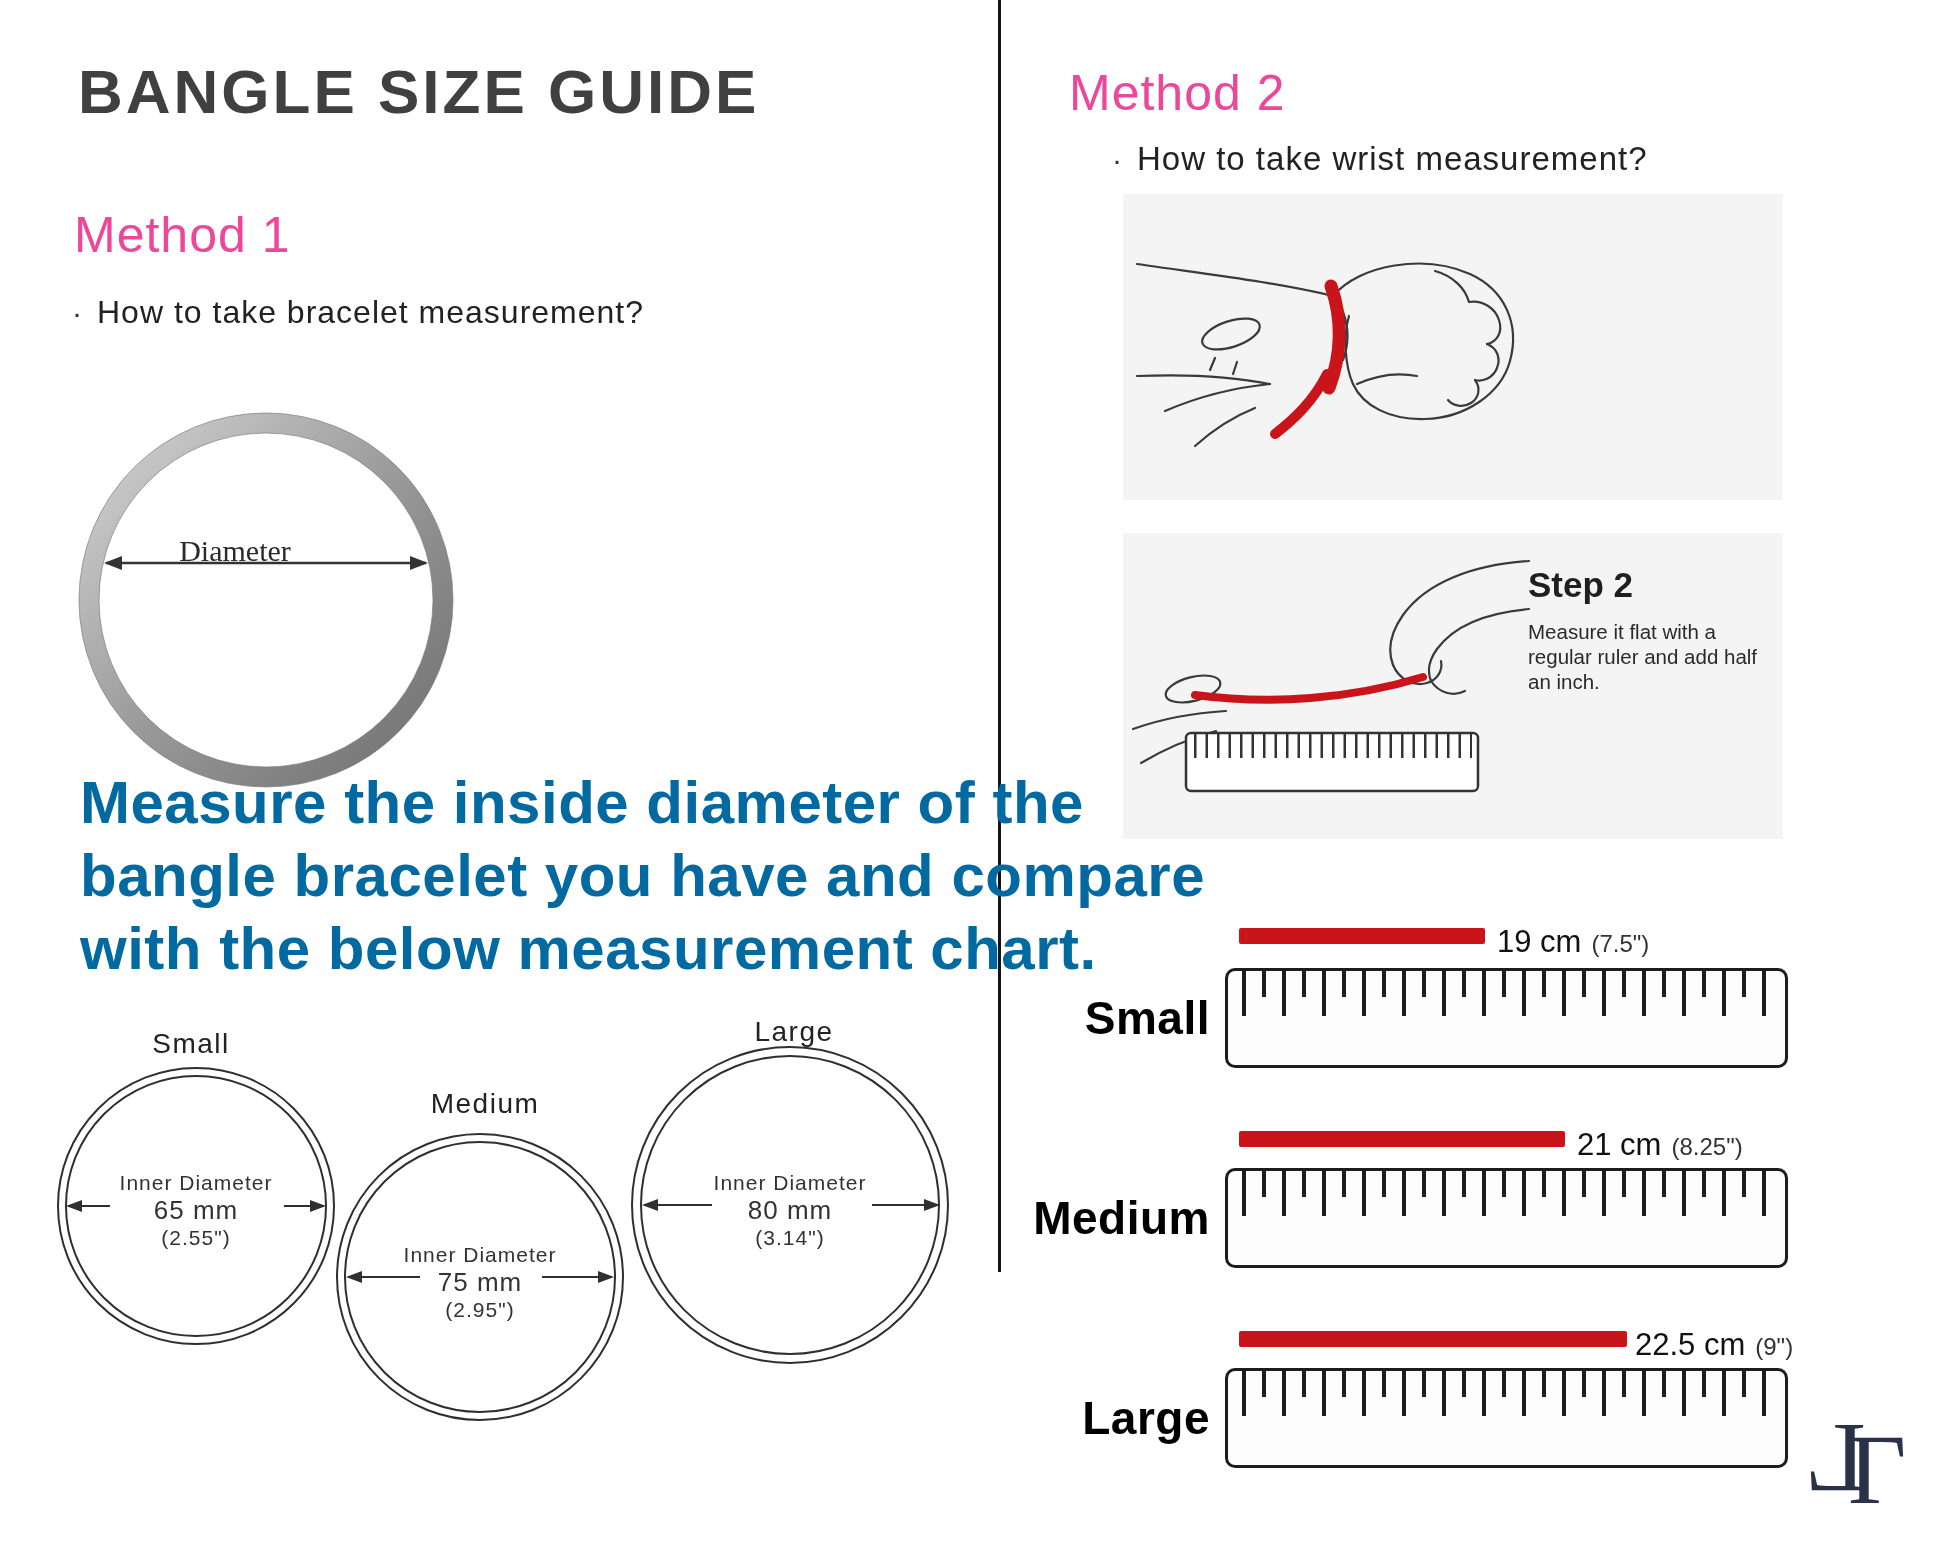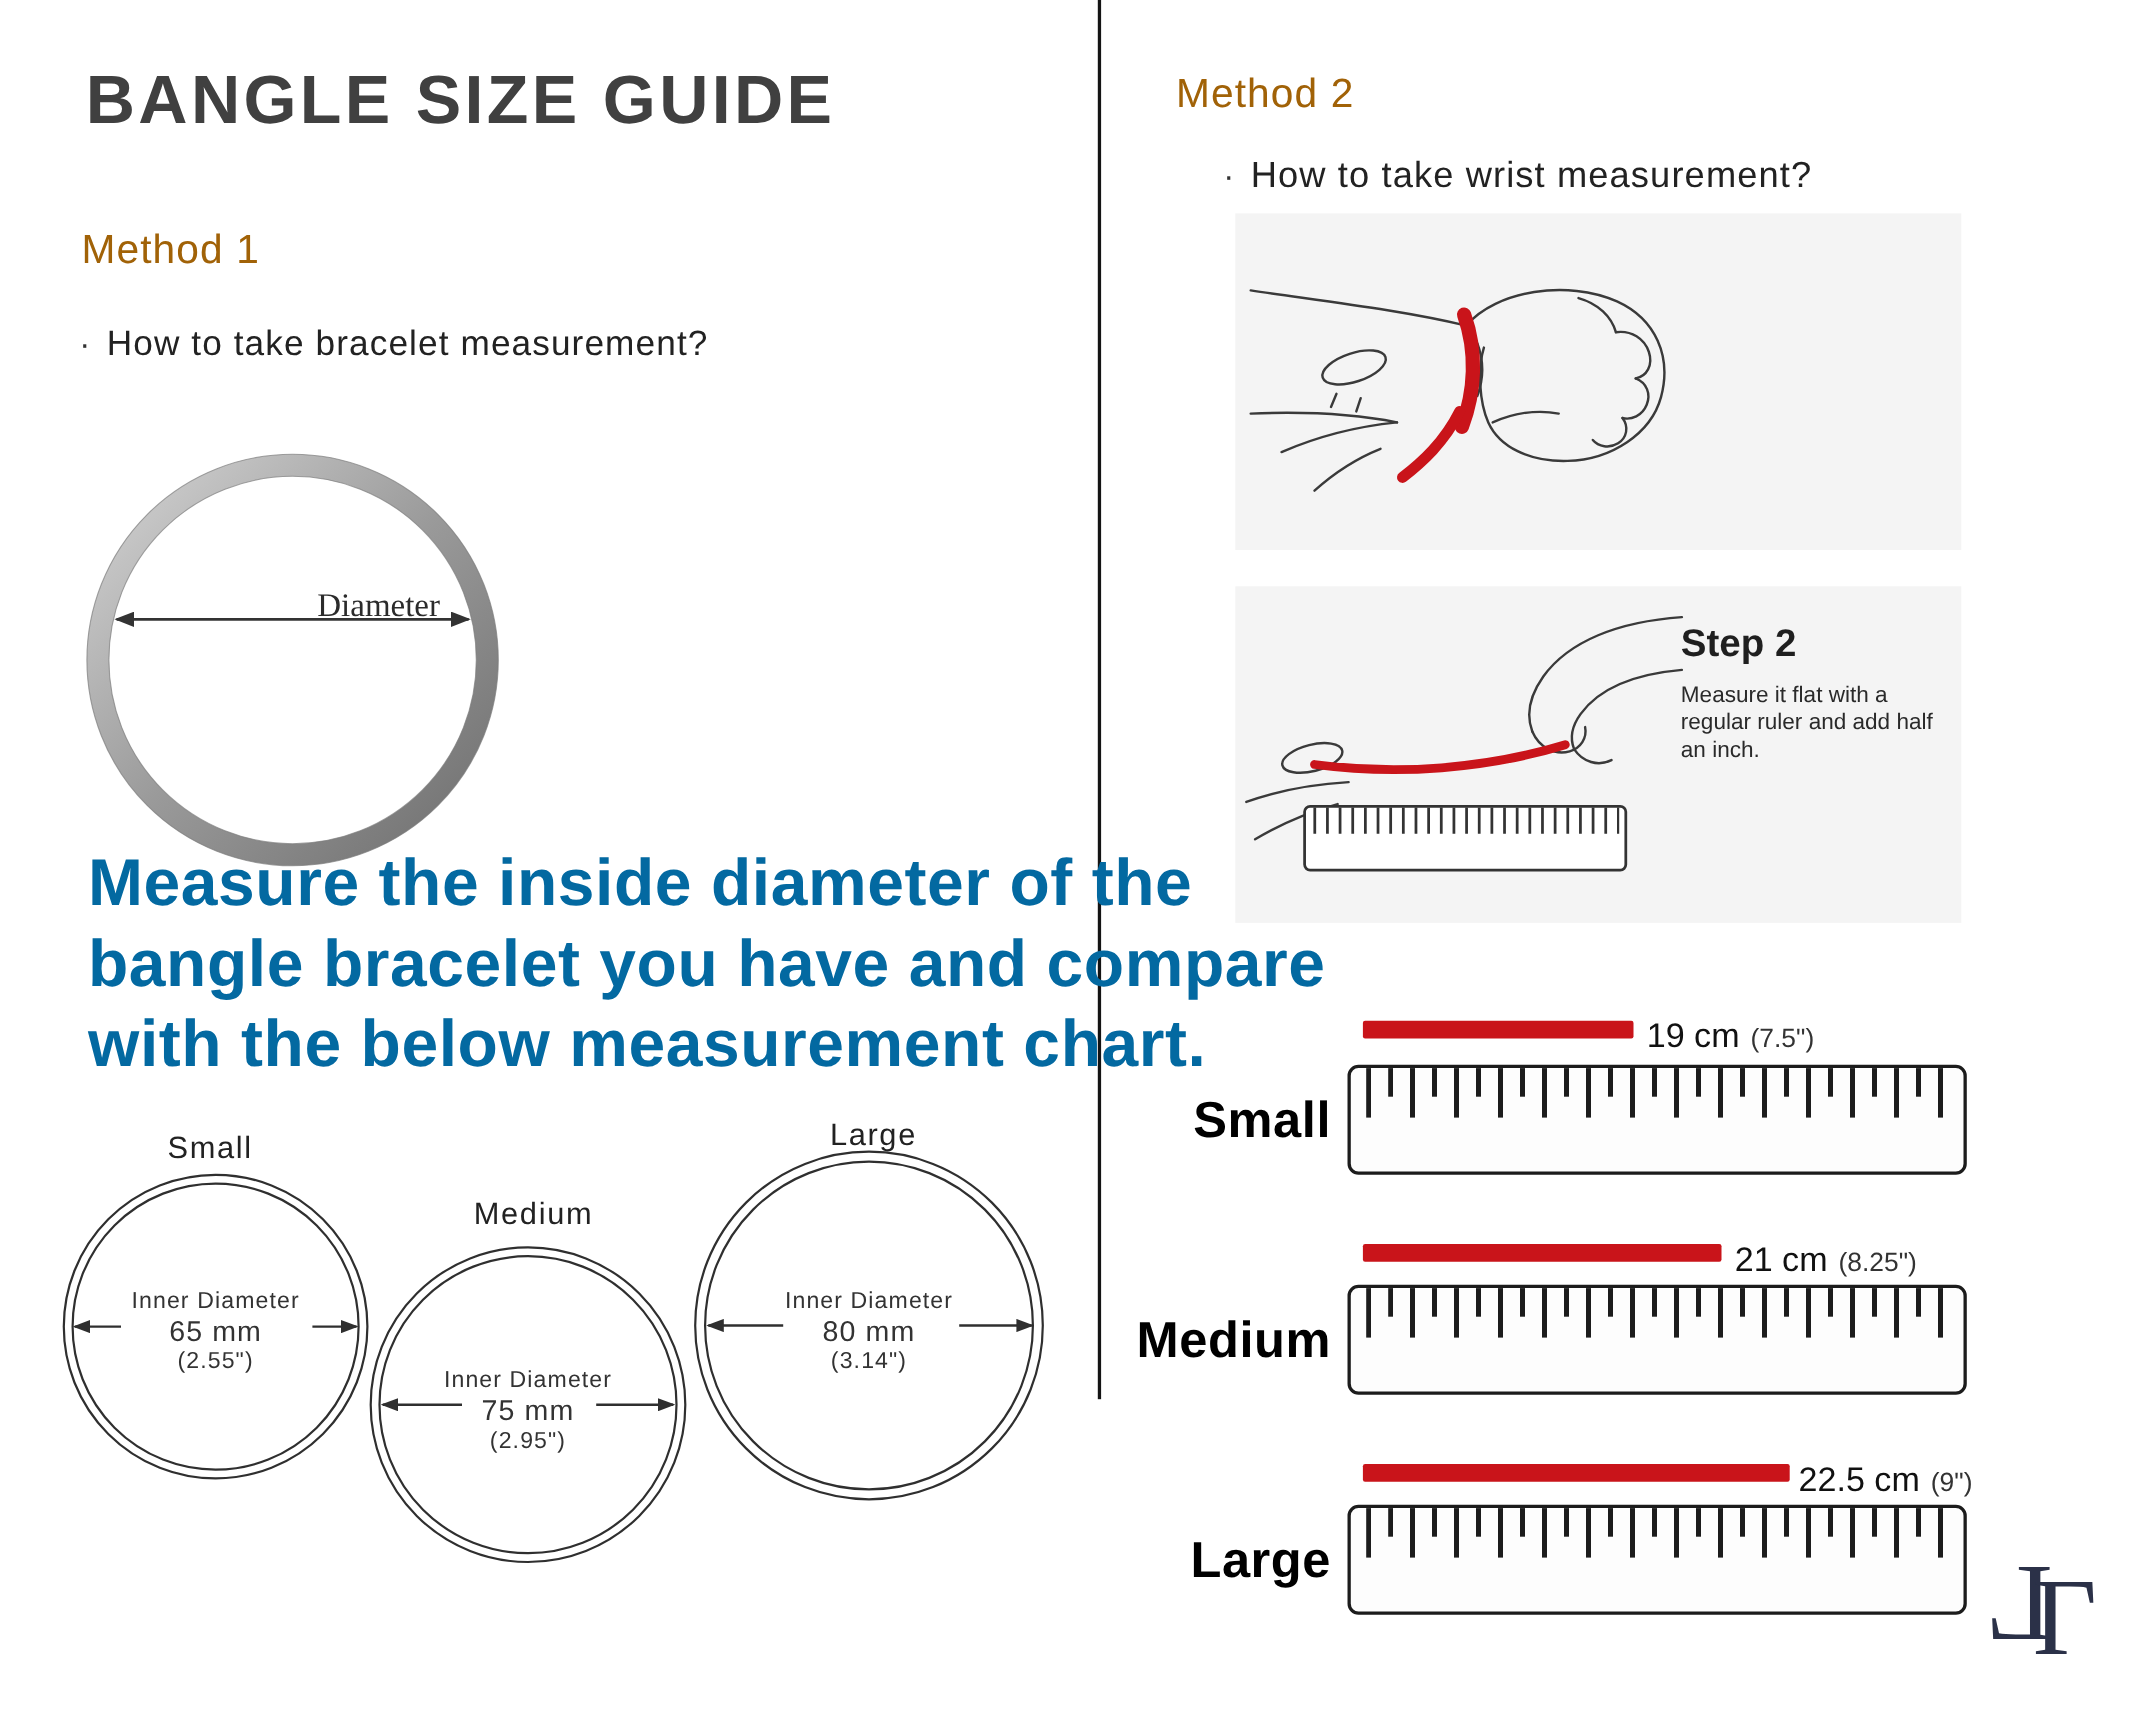--- a/index.html
+++ b/index.html
@@ -2,35 +2,35 @@
 <html><head>
 <meta charset="utf-8">
 <style>
   html,body{margin:0;padding:0;background:#fff;}
   .canvas{position:relative;width:1946px;height:1557px;background:#ffffff;overflow:hidden;
           font-family:"Liberation Sans",sans-serif;color:#1a1a1a;}
   .abs{position:absolute;}
 
   
   .page-title{left:78px;top:56px;font-size:62px;font-weight:800;letter-spacing:3px;color:#404040;}
-  .method-heading{font-size:37px;font-weight:400;letter-spacing:1px;color:#a16207;}
+  .method-heading{font-size:50px;font-weight:400;letter-spacing:1px;color:#ec4899;}
   .m1-heading{left:74px;top:206px;}
   .m2-heading{left:1069px;top:64px;}
   .bullet-line{display:flex;align-items:baseline;font-size:32px;color:#222;letter-spacing:1px;}
   .m1-bullet{left:72px;top:294px;}
   .m2-bullet{left:1112px;top:140px;font-size:33px;}
   .bullet-dot{font-size:30px;margin-right:14px;color:#333;}
 
   
   .divider{left:998px;top:0;width:3px;height:1272px;background:#141414;}
 
   
   .bangle{left:70px;top:400px;width:400px;height:400px;}
   .bangle svg{position:absolute;left:0;top:0;}
-  .diameter-label{left:0;top:134px;width:330px;text-align:right;
+  .diameter-label{left:0;top:134px;width:330px;text-align:center;
     font-family:"Liberation Serif",serif;font-size:30px;color:#2b2b2b;}
   .bangle-ruler{left:22px;top:172px;width:316px;height:40px;background:#fbfbfb;
     border:1px solid #979797;box-sizing:border-box;box-shadow:0 1px 2px rgba(0,0,0,.25);
     background-image:
       repeating-linear-gradient(90deg,#5a5a5a 0 2px,transparent 2px 39.5px),
       repeating-linear-gradient(90deg,#8f8f8f 0 1.5px,transparent 1.5px 7.9px);
     background-size:100% 22px,100% 10px;
     background-position:4px 0,4px 0;
     background-repeat:no-repeat,no-repeat;}
   .bangle-ruler::after{content:"";position:absolute;right:-17px;top:5px;

